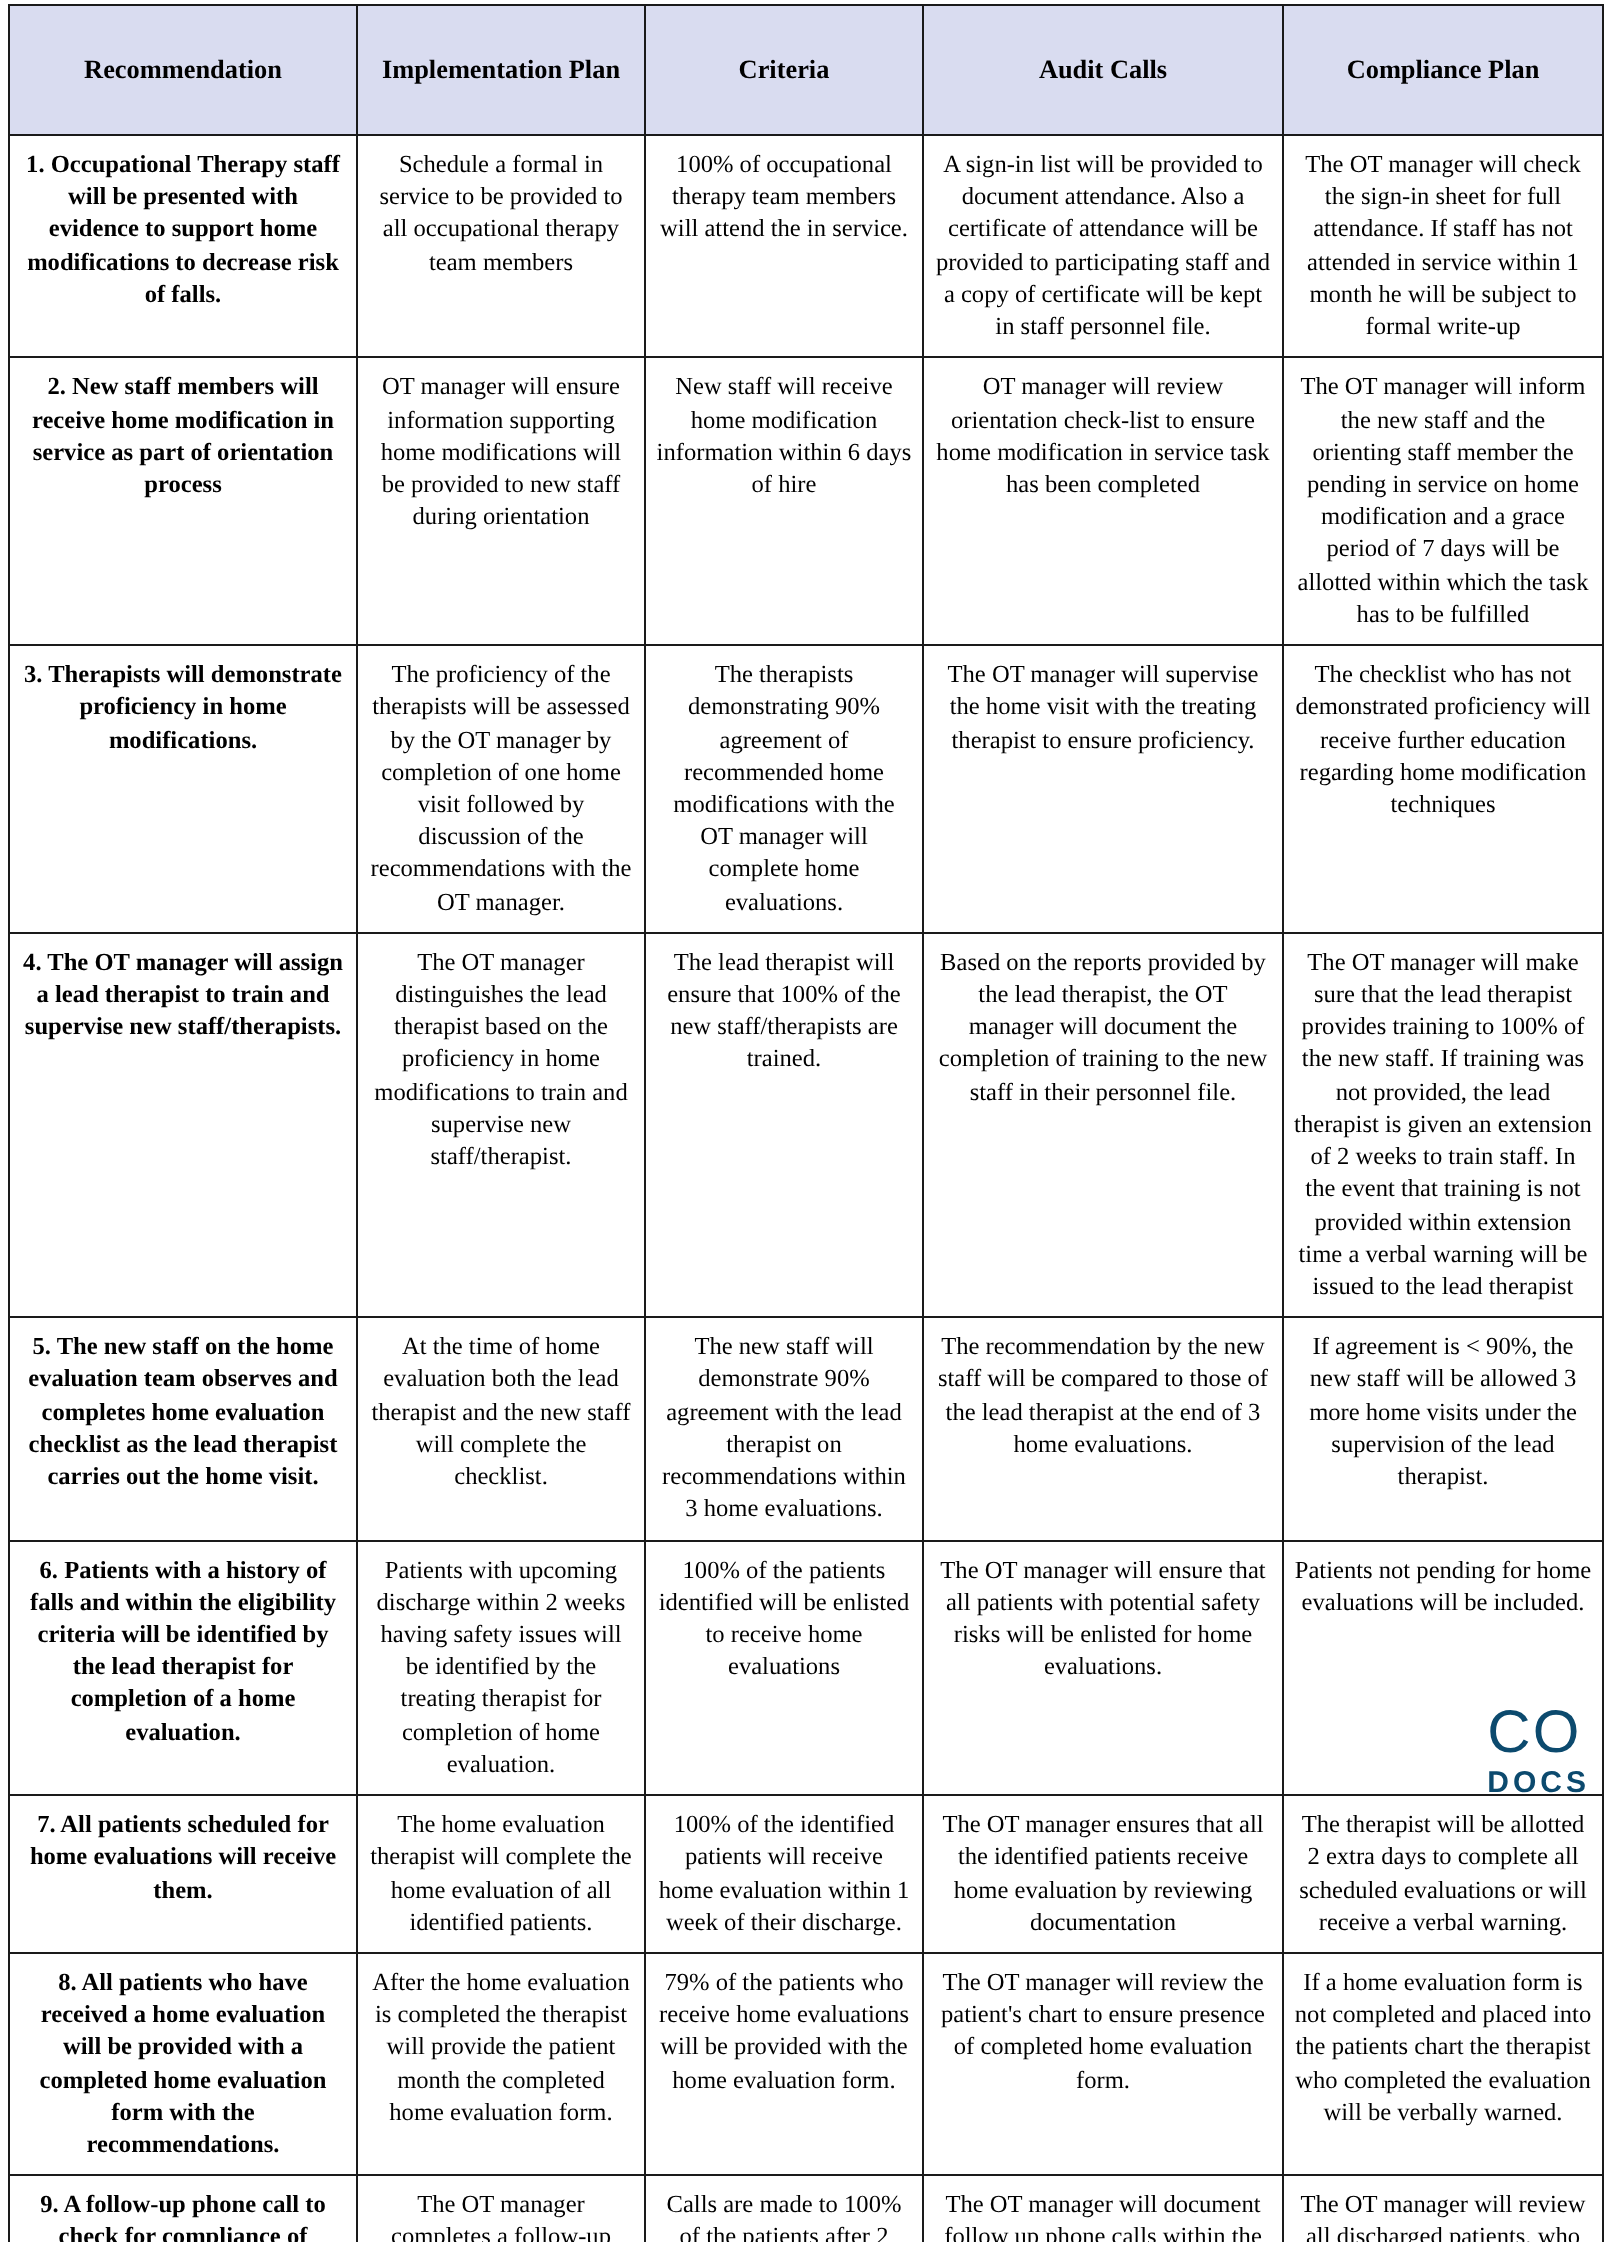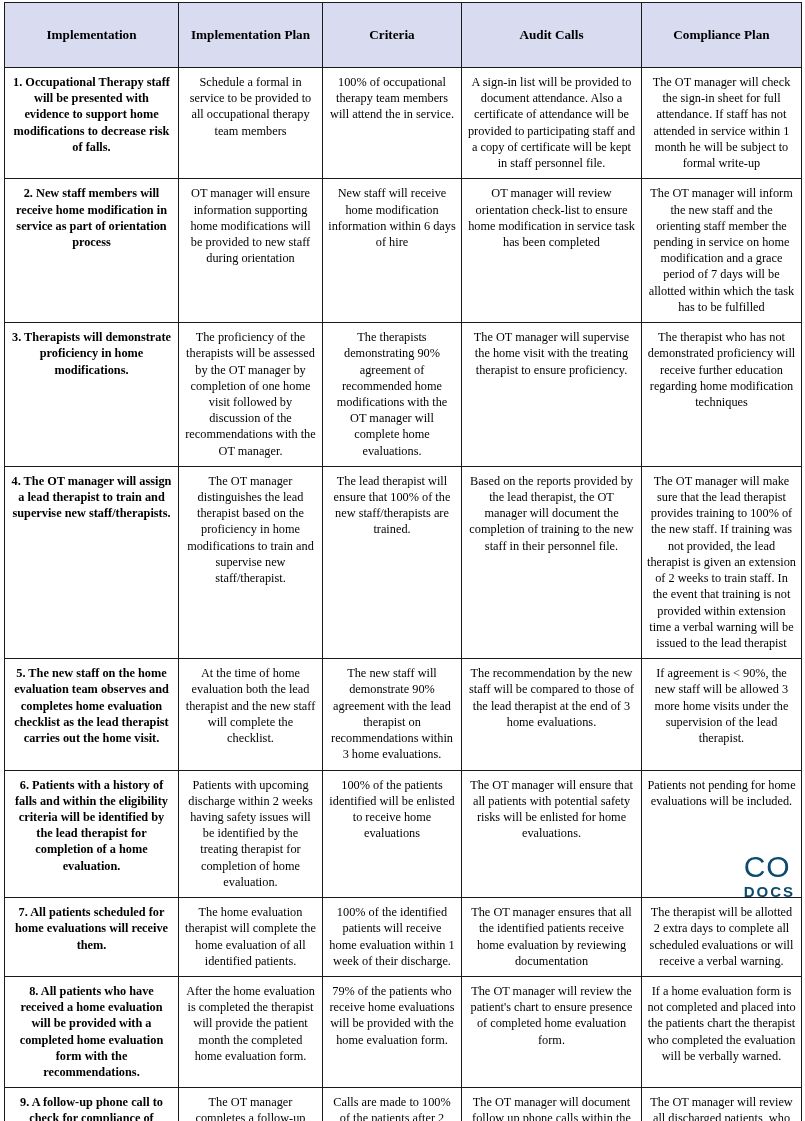--- a/index.html
+++ b/index.html
@@ -78,21 +78,21 @@
   <table class="rec-table">
     <colgroup>
       <col class="c0">
         <col class="c1">
         <col class="c2">
         <col class="c3">
         <col class="c4">
     </colgroup>
     <thead>
       <tr>
-        <th>Implementation</th>
+        <th>Recommendation</th>
         <th>Implementation Plan</th>
         <th>Criteria</th>
         <th>Audit Calls</th>
         <th>Compliance Plan</th>
       </tr>
     </thead>
     <tbody>
       <tr>
         <td class="rec-col">1. Occupational Therapy staff will be presented with evidence to support home modifications to decrease risk of falls.</td>
         <td>Schedule a formal in service to be provided to all occupational therapy team members</td>
@@ -105,21 +105,21 @@
         <td>OT manager will ensure information supporting home modifications will be provided to new staff during orientation</td>
         <td>New staff will receive home modification information within 6 days of hire</td>
         <td>OT manager will review orientation check-list to ensure home modification in service task has been completed</td>
         <td>The OT manager will inform the new staff and the orienting staff member the pending in service on home modification and a grace period of 7 days will be allotted within which the task has to be fulfilled</td>
       </tr>
       <tr>
         <td class="rec-col">3. Therapists will demonstrate proficiency in home modifications.</td>
         <td>The proficiency of the therapists will be assessed by the OT manager by completion of one home visit followed by discussion of the recommendations with the OT manager.</td>
         <td>The therapists demonstrating 90% agreement of recommended home modifications with the OT manager will complete home evaluations.</td>
         <td>The OT manager will supervise the home visit with the treating therapist to ensure proficiency.</td>
-        <td>The therapist who has not demonstrated proficiency will receive further education regarding home modification techniques</td>
+        <td>The checklist who has not demonstrated proficiency will receive further education regarding home modification techniques</td>
       </tr>
       <tr>
         <td class="rec-col">4. The OT manager will assign a lead therapist to train and supervise new staff/therapists.</td>
         <td>The OT manager distinguishes the lead therapist based on the proficiency in home modifications to train and supervise new staff/therapist.</td>
         <td>The lead therapist will ensure that 100% of the new staff/therapists are trained.</td>
         <td>Based on the reports provided by the lead therapist, the OT manager will document the completion of training to the new staff in their personnel file.</td>
         <td>The OT manager will make sure that the lead therapist provides training to 100% of the new staff. If training was not provided, the lead therapist is given an extension of 2 weeks to train staff. In the event that training is not provided within extension time a verbal warning will be issued to the lead therapist</td>
       </tr>
       <tr>
         <td class="rec-col">5. The new staff on the home evaluation team observes and completes home evaluation checklist as the lead therapist carries out the home visit.</td>

